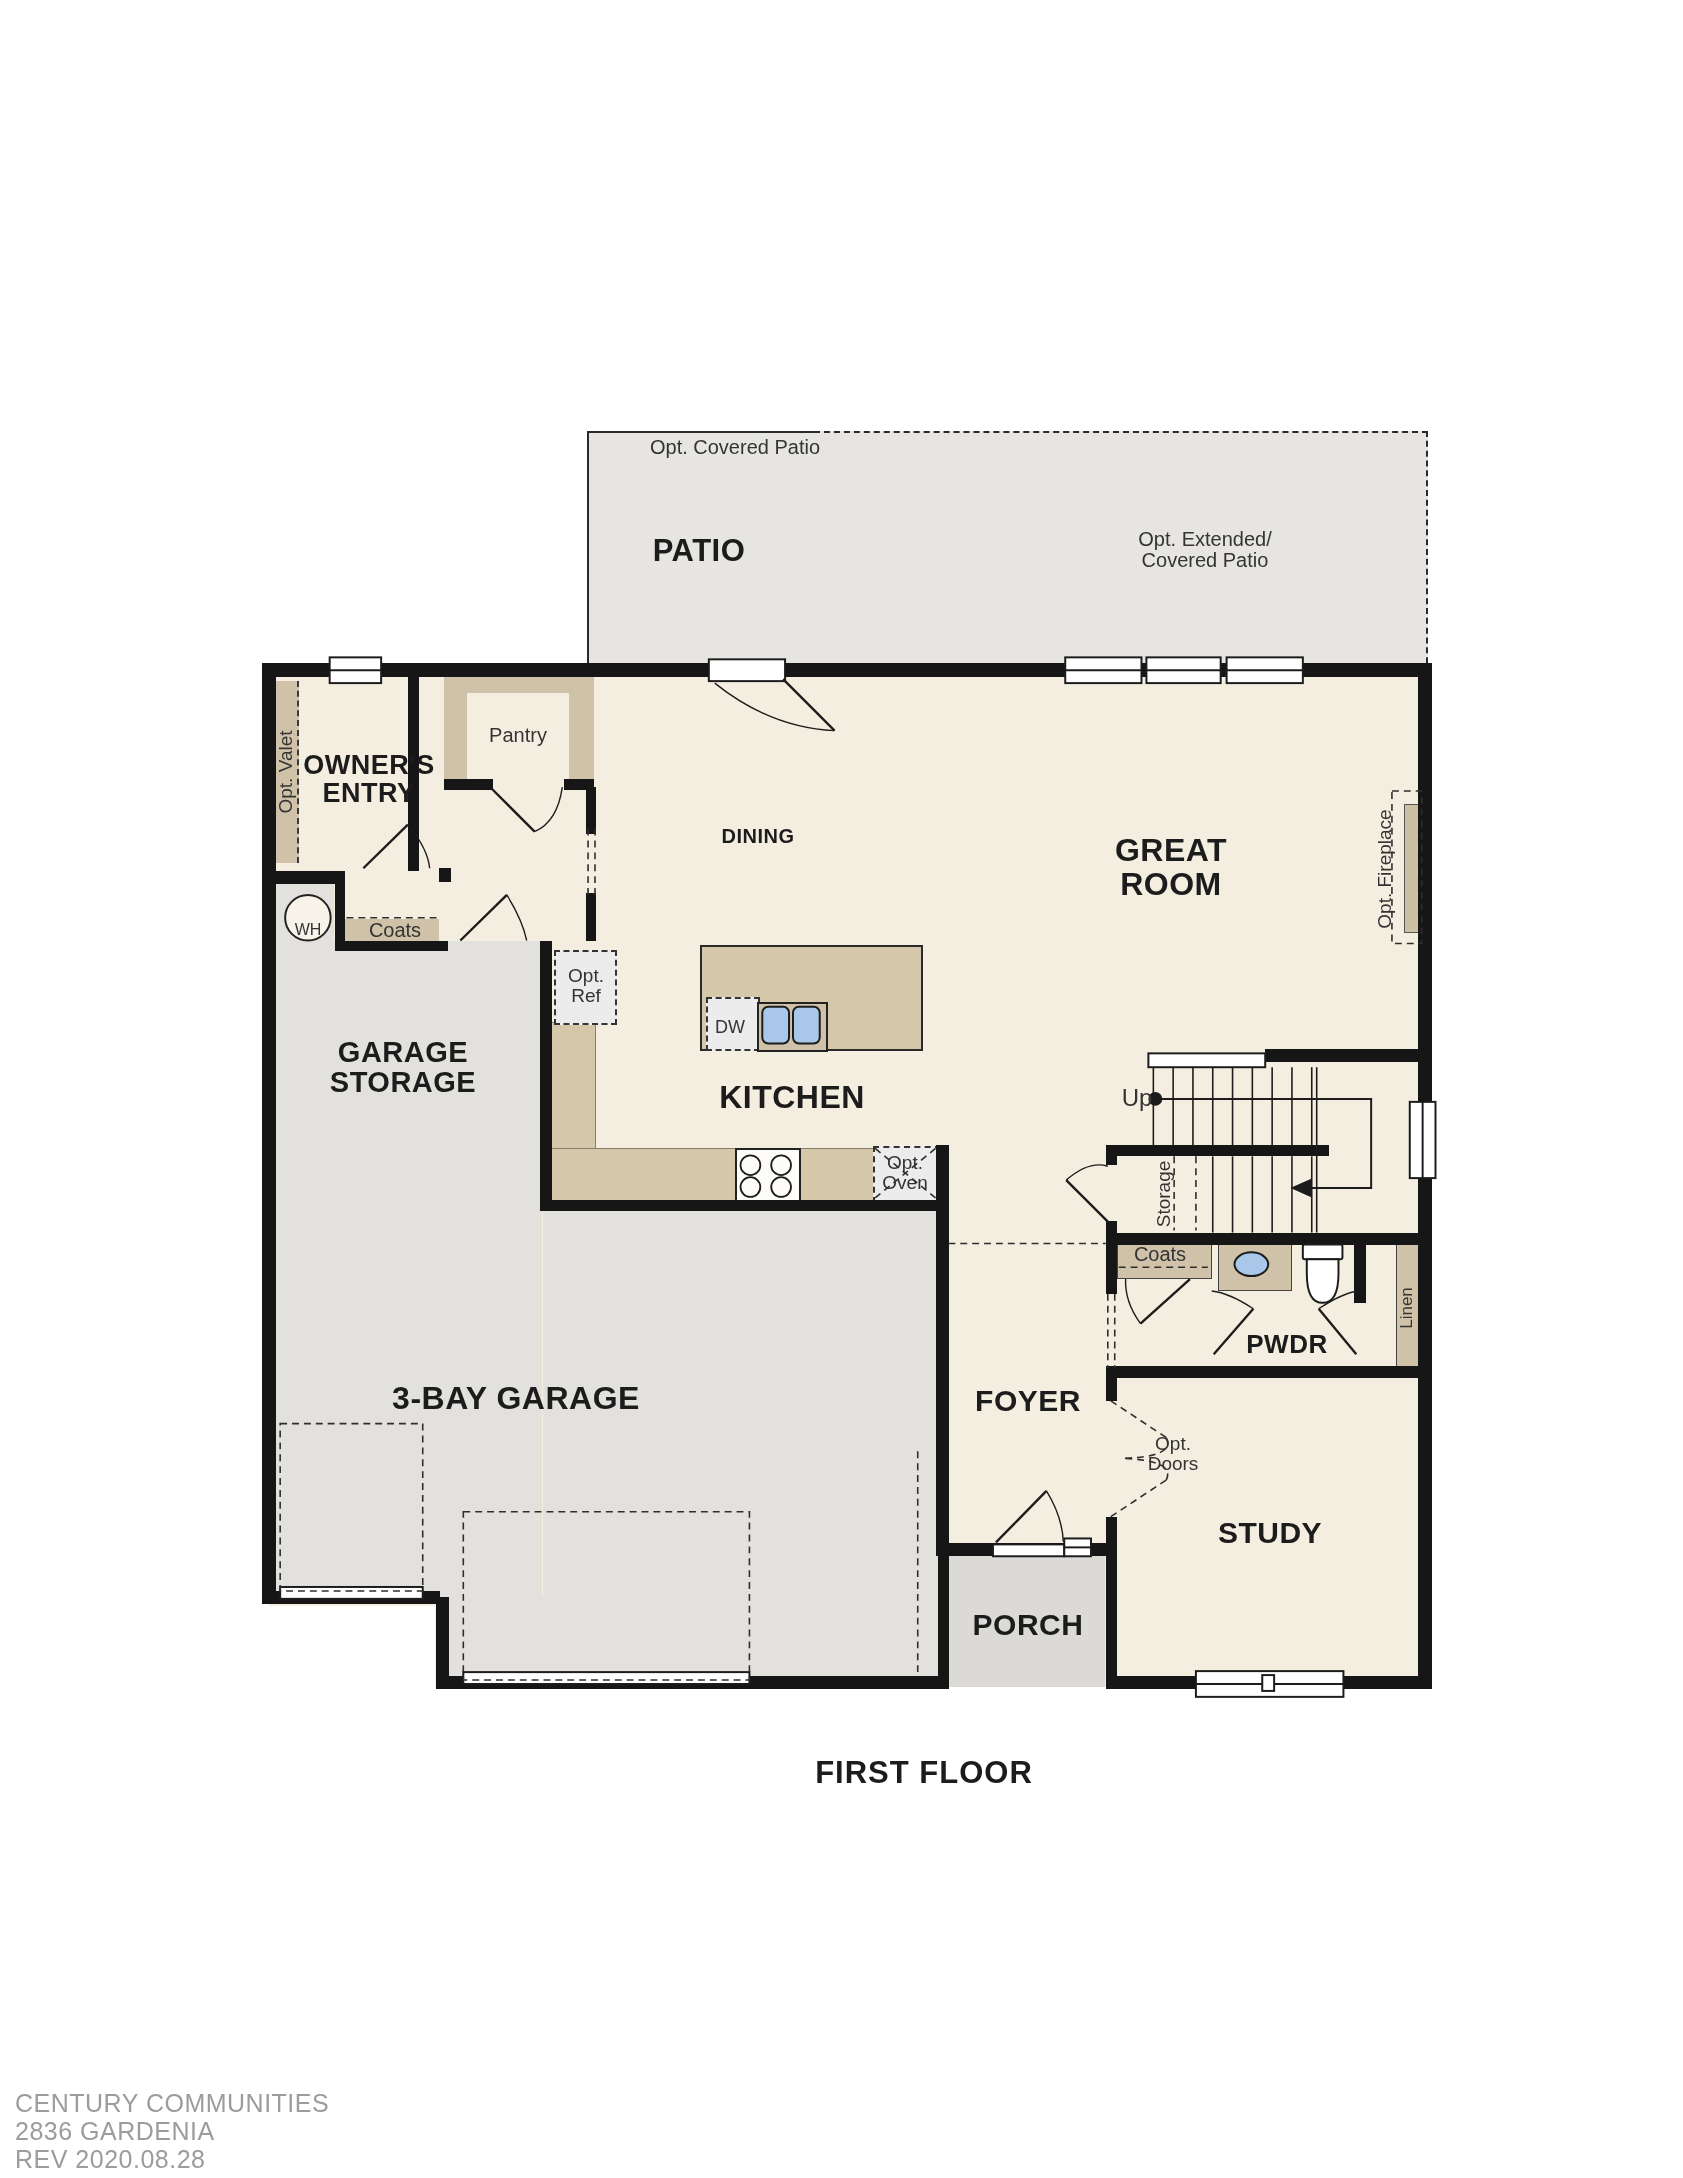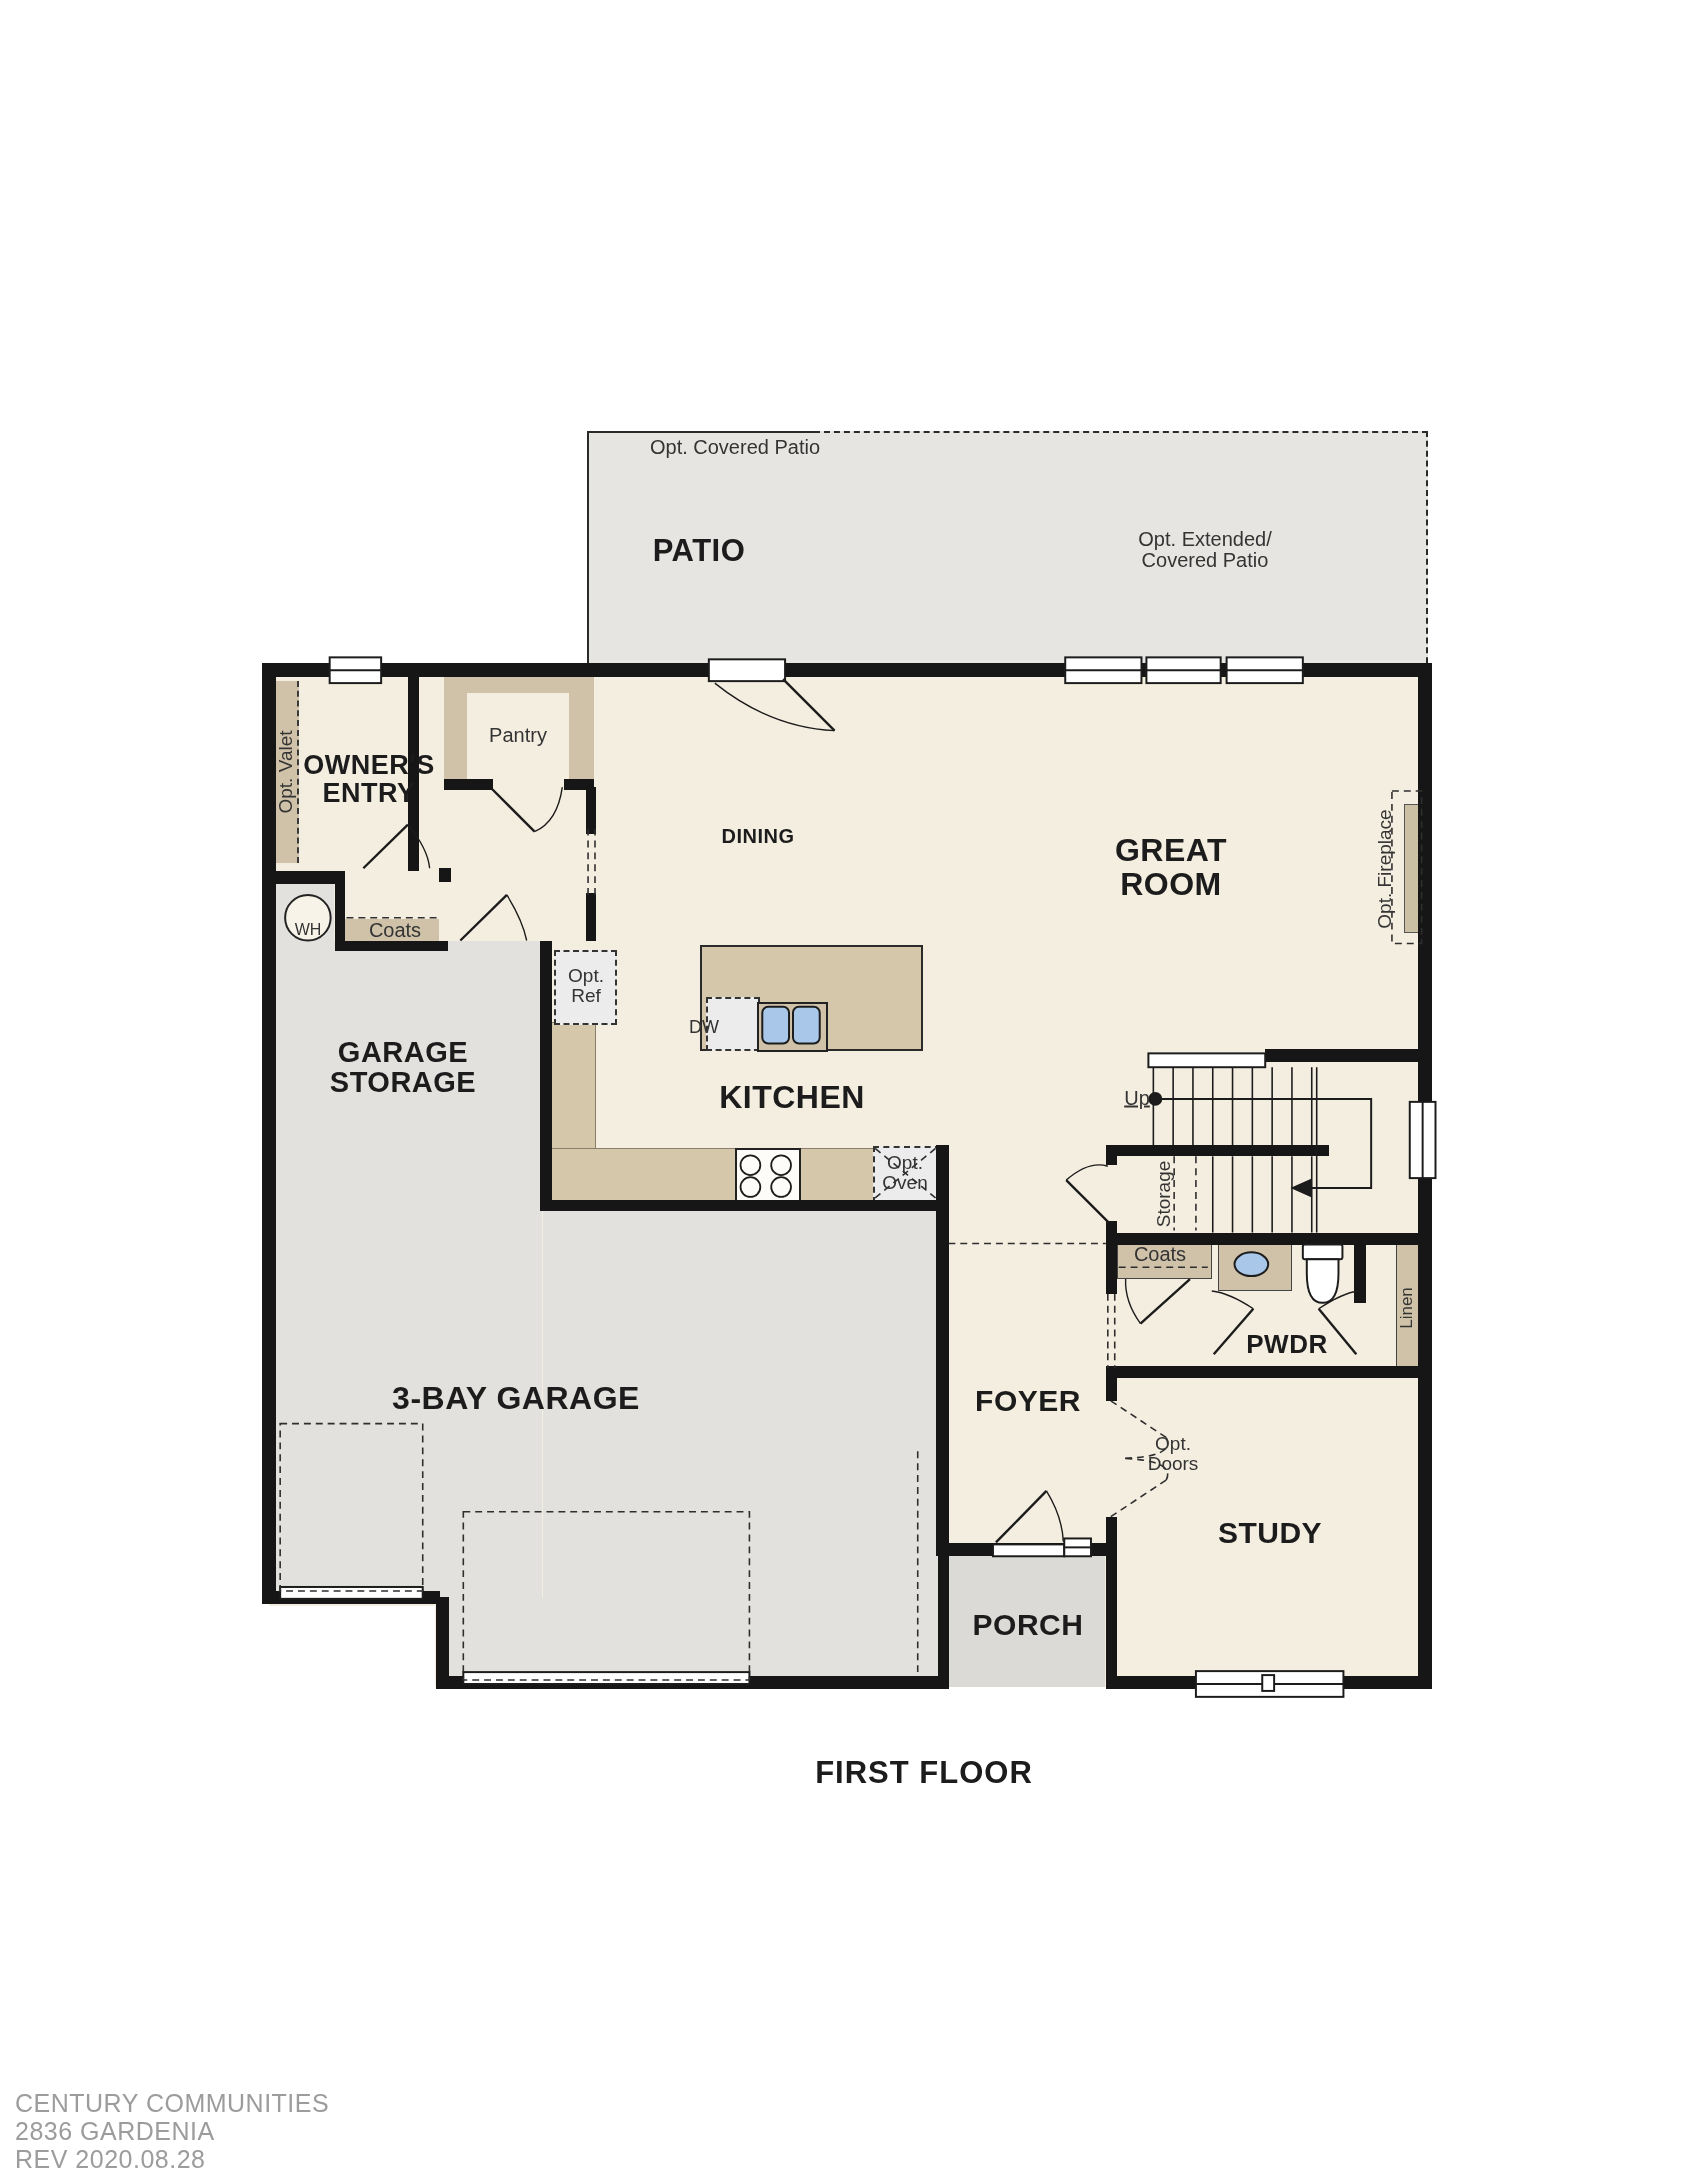--- a/index.html
+++ b/index.html
@@ -220,26 +220,26 @@
   <div class="lbl big" style="left:1028px;top:1625px;font-size:30px;">PORCH</div>
 
   <div class="lbl sm" style="left:518px;top:735px;font-size:20px;">Pantry</div>
   <div class="lbl sm vert" style="left:286px;top:772px;font-size:19px;">Opt. Valet</div>
   <div class="lbl sm" style="left:395px;top:930px;font-size:20px;">Coats</div>
   <div class="lbl sm" style="left:308px;top:918px;font-size:16px;margin-top:12px;">WH</div>
   <div class="lbl sm two" style="left:586px;top:986px;font-size:19px;">
     <span>Opt.</span>
     <span>Ref</span>
   </div>
-  <div class="lbl sm" style="left:704px;top:1027px;font-size:18px;">DW</div>
+  <div class="lbl sm" style="left:730px;top:1027px;font-size:18px;">DW</div>
   <div class="lbl sm two" style="left:905px;top:1173px;font-size:19px;">
     <span>Opt.</span>
     <span>Oven</span>
   </div>
-  <div class="lbl sm" style="left:1137px;top:1098px;font-size:20px;text-decoration:underline;">Up</div>
+  <div class="lbl sm" style="left:1137px;top:1098px;font-size:24px;">Up</div>
   <div class="lbl sm vert" style="left:1164px;top:1194px;font-size:19px;">Storage</div>
   <div class="lbl sm vert" style="left:1385px;top:869px;font-size:19px;">Opt. Fireplace</div>
   <div class="lbl sm" style="left:1160px;top:1254px;font-size:20px;">Coats</div>
   <div class="lbl sm vert" style="left:1407px;top:1308px;font-size:17px;">Linen</div>
   <div class="lbl sm two" style="left:1173px;top:1454px;font-size:19px;">
     <span>Opt.</span>
     <span>Doors</span>
   </div>
 
   <div class="lbl big" style="left:908px;top:1773px;font-size:31px;letter-spacing:1px;margin-left:16px;">FIRST FLOOR</div>

